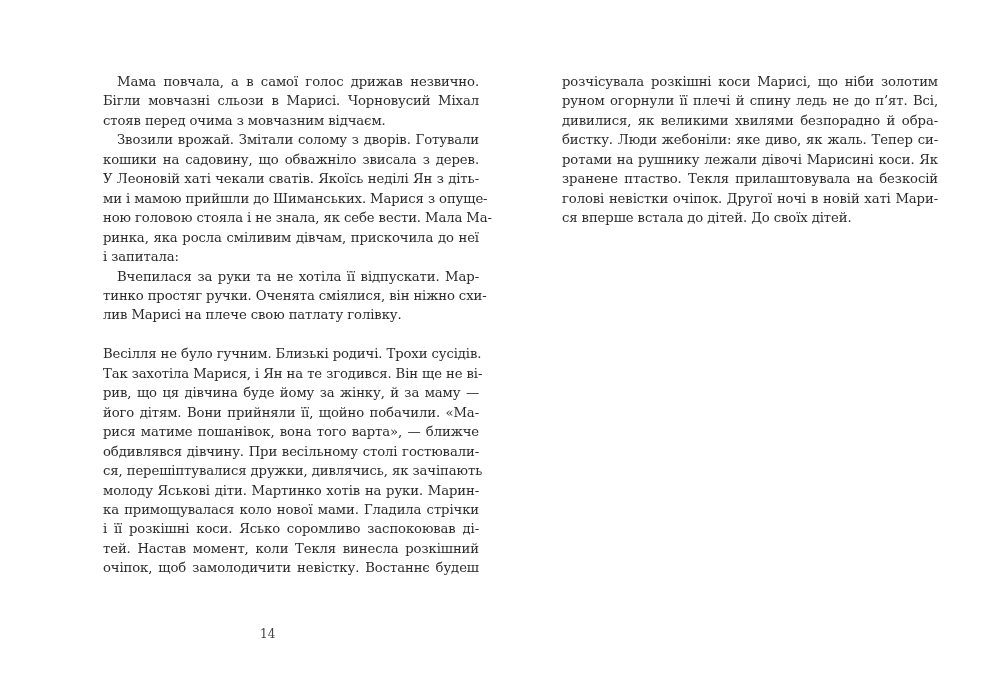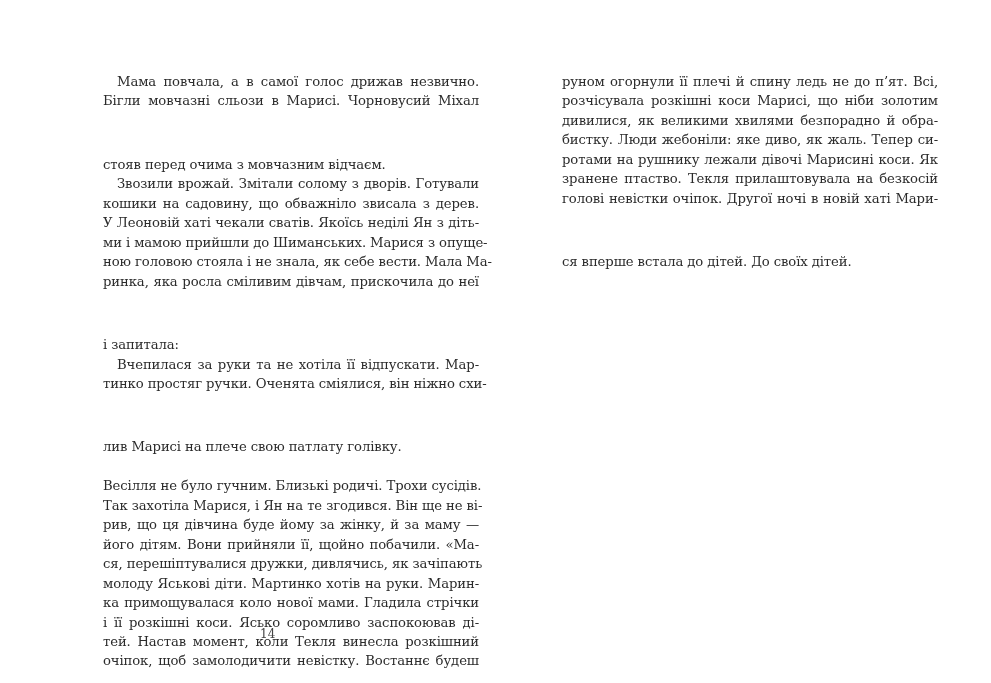--- a/index.html
+++ b/index.html
@@ -4,21 +4,21 @@
   <style>
     html, body { margin:0; padding:0; background:#ffffff; }
     body { width:991px; height:683px; position:relative; overflow:hidden;
       font-family:"DejaVu Serif", serif; color:#2b2b2b; }
     .col { position:absolute; width:376px; font-size:13.2px; line-height:19.45px;
       text-align:justify; letter-spacing:-0.1px; }
     .gap { height:19.5px; }
     #left { left:103px; top:72px; }
     #right { left:562px; top:72px; }
     .line { display:block; text-align:justify; text-align-last:justify; white-space:nowrap; }
-    .line.last { text-align-last:left;margin-top:44px; }
+    .line.last { text-align-last:left; }
     .line.ind { padding-left:14px; }
     .pagenum { position:absolute; left:260px; top:627px; font-size:12px; color:#444;
       font-family:"DejaVu Serif", serif; }
   </style>
 </head>
 <body>
 
 <div id="left" class="col">
   <div>
     <span class="line ind">Мама повчала, а в самої голос дрижав незвично.</span>
@@ -38,33 +38,35 @@
     <span class="line ind">Вчепилася за руки та не хотіла її відпускати. Мар-</span>
     <span class="line">тинко простяг ручки. Оченята сміялися, він ніжно схи-</span>
     <span class="line last">лив Марисі на плече свою патлату голівку.</span>
   </div>
   <div class="gap"></div>
   <div>
     <span class="line">Весілля не було гучним. Близькі родичі. Трохи сусідів.</span>
     <span class="line">Так захотіла Марися, і Ян на те згодився. Він ще не ві-</span>
     <span class="line">рив, що ця дівчина буде йому за жінку, й за маму —</span>
     <span class="line">його дітям. Вони прийняли її, щойно побачили. «Ма-</span>
+    <span class="line">рися матиме пошанівок, вона того варта», — ближче</span>
+    <span class="line">обдивлявся дівчину. При весільному столі гостювали-</span>
     <span class="line">ся, перешіптувалися дружки, дивлячись, як зачіпають</span>
     <span class="line">молоду Яськові діти. Мартинко хотів на руки. Марин-</span>
     <span class="line">ка примощувалася коло нової мами. Гладила стрічки</span>
     <span class="line">і її розкішні коси. Ясько соромливо заспокоював ді-</span>
     <span class="line">тей. Настав момент, коли Текля винесла розкішний</span>
     <span class="line">очіпок, щоб замолодичити невістку. Востаннє будеш</span>
   </div>
 </div>
 
 <div id="right" class="col">
   <div>
+    <span class="line">розчісувала розкішні коси Марисі, що ніби золотим</span>
     <span class="line">руном огорнули її плечі й спину ледь не до п’ят. Всі,</span>
-    <span class="line">розчісувала розкішні коси Марисі, що ніби золотим</span>
     <span class="line">дивилися, як великими хвилями безпорадно й обра-</span>
     <span class="line">бистку. Люди жебоніли: яке диво, як жаль. Тепер си-</span>
     <span class="line">ротами на рушнику лежали дівочі Марисині коси. Як</span>
     <span class="line">зранене птаство. Текля прилаштовувала на безкосій</span>
     <span class="line">голові невістки очіпок. Другої ночі в новій хаті Мари-</span>
     <span class="line last">ся вперше встала до дітей. До своїх дітей.</span>
   </div>
 </div>
 
 <div class="pagenum">14</div>

